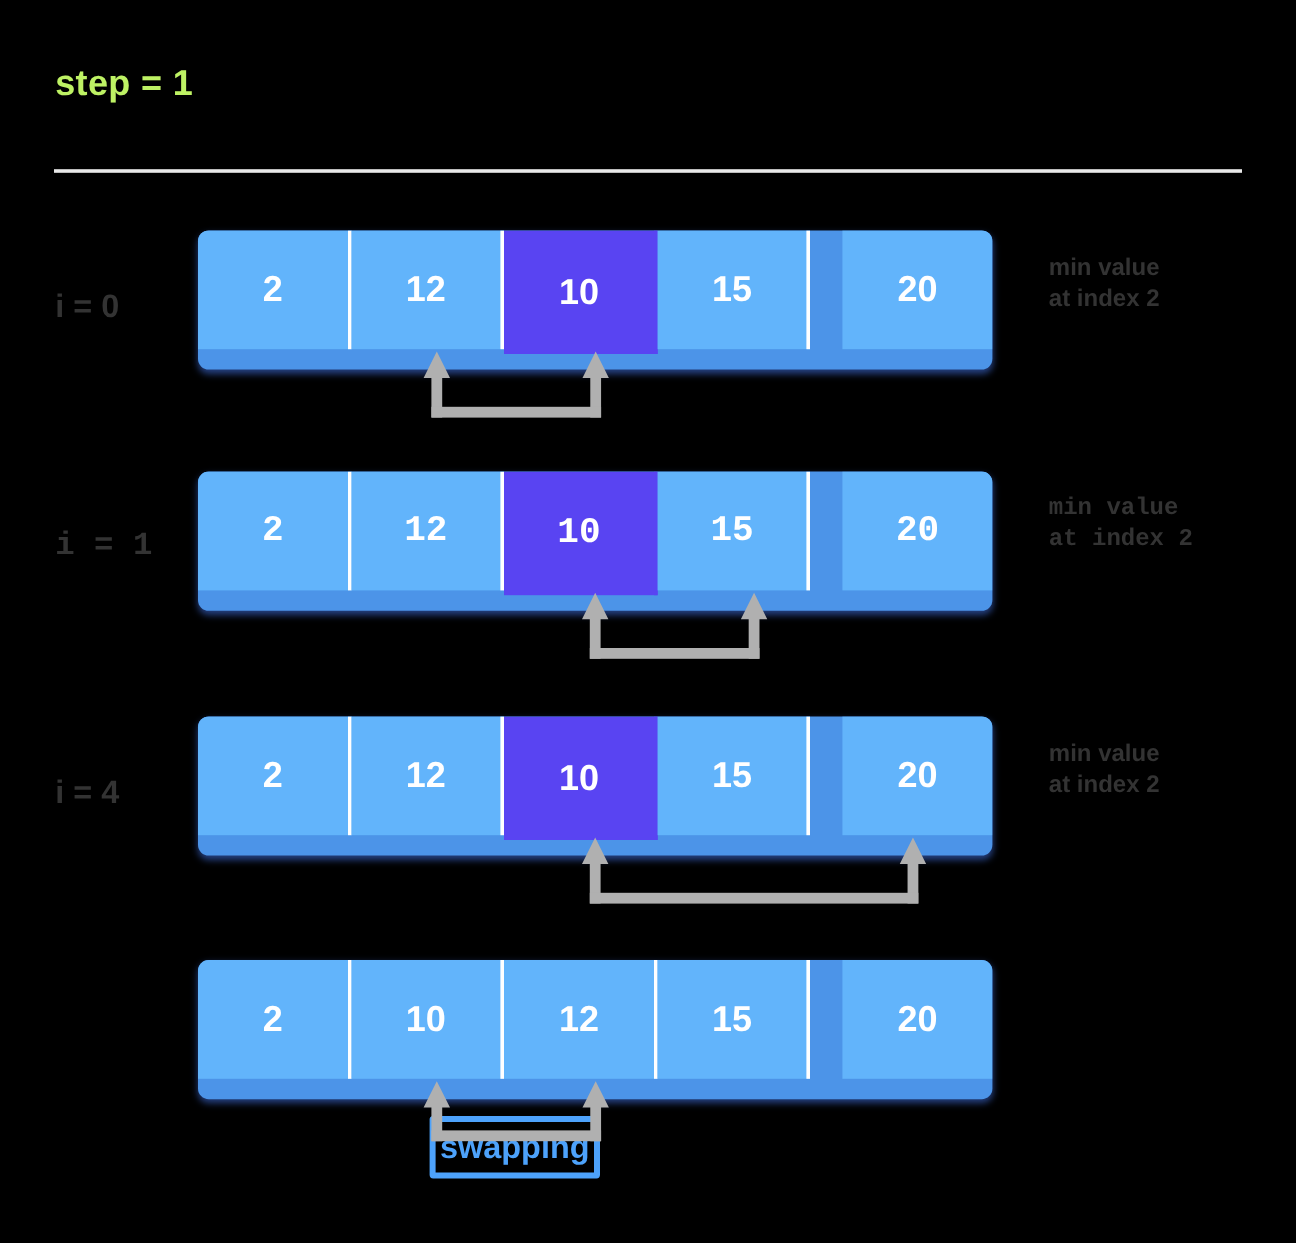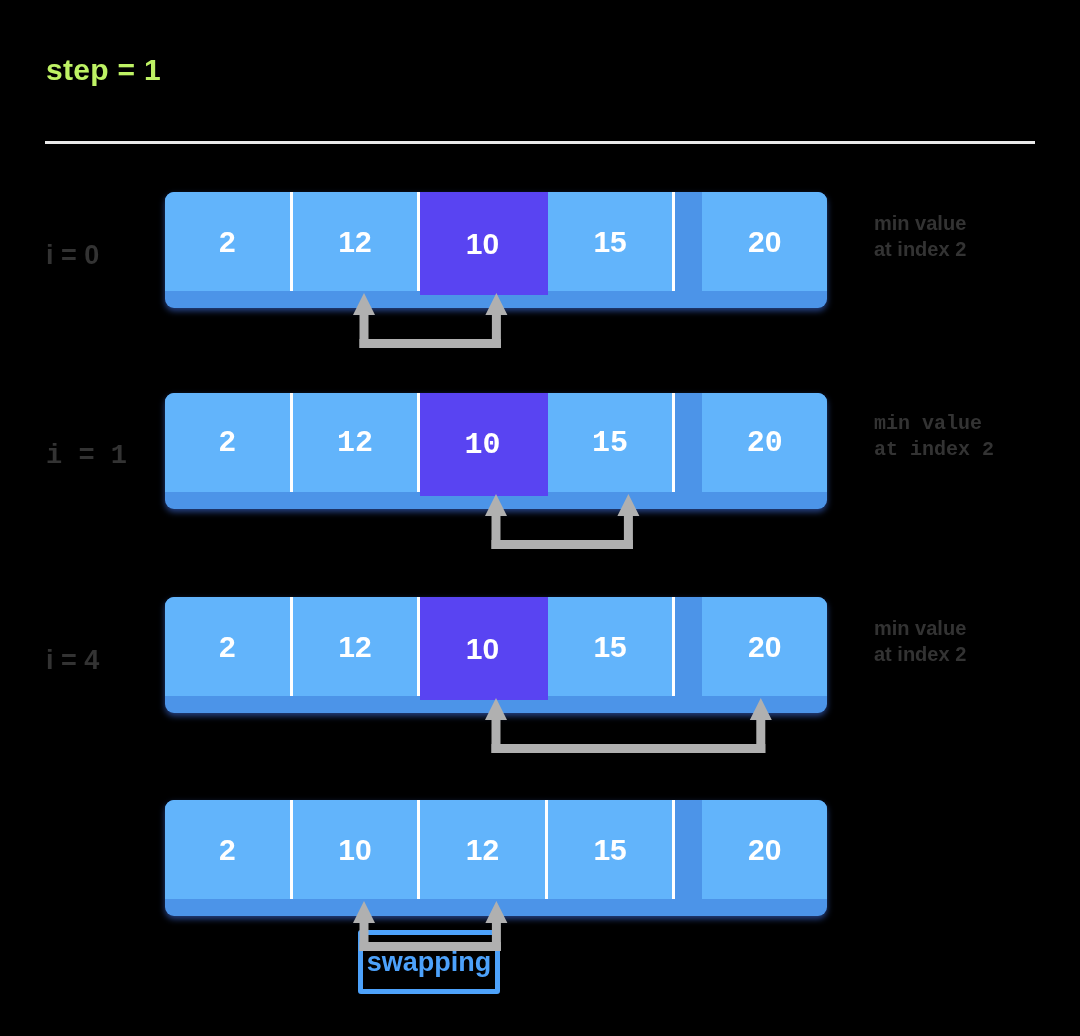--- a/index.html
+++ b/index.html
@@ -114,21 +114,21 @@
     pointer-events: none;
   }
   .connector svg { display: block; overflow: visible; }
 
   
   .swap-box {
     position: absolute;
     left: 358px;
     top: 930px;
     width: 142px;
-    height: 64px;
+    height: 52px;
     border: 5px solid #4da2fb;
     border-radius: 3px;
     background: #000000;
     display: flex;
     align-items: center;
     justify-content: center;
     color: #4da2fb;
     font-size: 27px;
     font-weight: bold;
     box-sizing: border-box;

